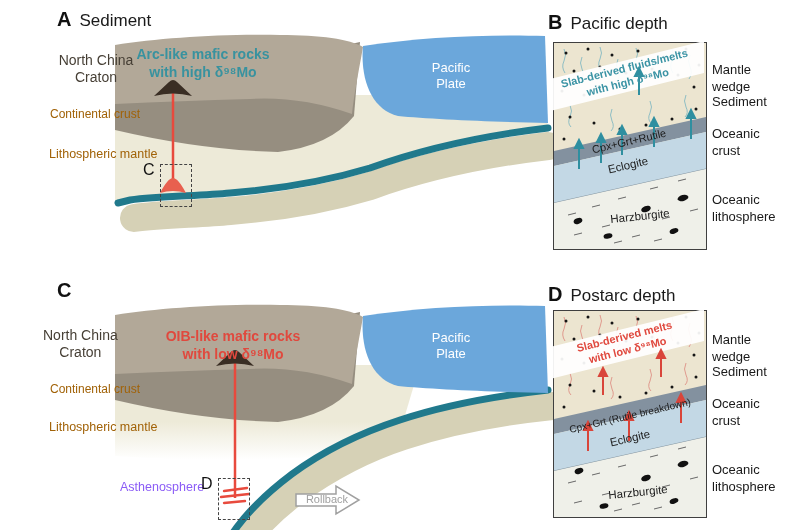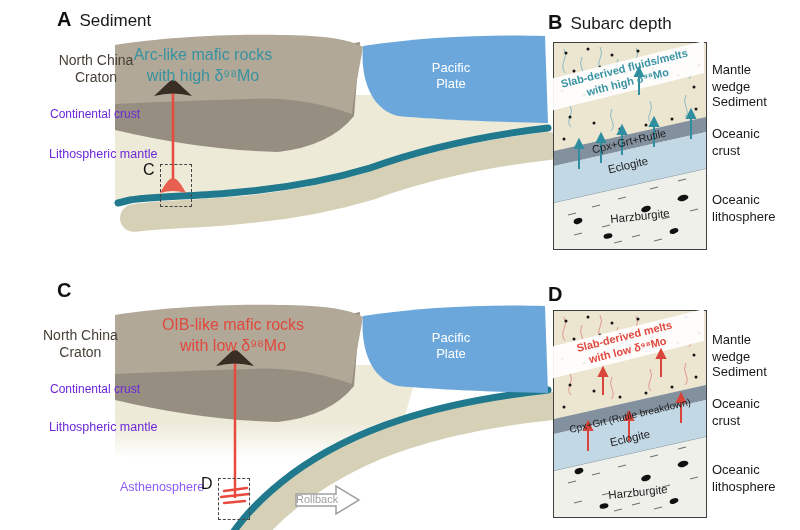--- a/index.html
+++ b/index.html
@@ -4,34 +4,34 @@
 <style>
   html,body{margin:0;padding:0;background:#fff;}
   #fig{position:relative;width:800px;height:530px;background:#fff;overflow:hidden;
        font-family:"Liberation Sans",sans-serif;color:#111;}
   .abs{position:absolute;}
   .pre{white-space:pre-line;}
   .ctr{text-align:center;}
   .ptitle{position:absolute;display:flex;align-items:baseline;gap:8px;}
   .ptitle .letter{font-size:20px;font-weight:bold;color:#111;}
   .ptitle .word{font-size:17px;color:#1a1a1a;}
-  .lbl{position:absolute;color:#6d28d9;font-size:12px;line-height:1.18;}
+  .lbl{position:absolute;color:#a16207;font-size:12px;line-height:1.18;}
   .craton-lbl{font-size:14px;color:#463f35;}
   .plate-lbl{color:#fff;font-size:13px;line-height:1.25;}
-  .annot{font-size:16px;line-height:1.3;font-weight:normal;}
+  .annot{font-size:14px;line-height:1.3;font-weight:bold;}
   .annot.teal{color:#38929f;}
   .annot.red{color:#e0493e;}
   .boxletter{position:absolute;font-size:16px;color:#111;}
   .insetbox{position:absolute;border:1.5px dashed #444;}
   .detailbox{position:absolute;width:152px;height:206px;border:1.5px solid #3f3f3f;background:#ece5d0;}
   .legend{position:absolute;left:712px;font-size:13px;line-height:1.3;color:#1a1a1a;width:80px;}
   .rot{transform-origin:center center;}
   .bandtxt{position:absolute;width:150px;text-align:center;font-size:11px;line-height:1.3;font-weight:bold;}
   .layertxt{position:absolute;width:150px;text-align:center;color:#1c1c1c;}
-  .rollback-lbl{position:absolute;color:#a0a0a0;font-size:11px;text-align:left;width:62px;}
+  .rollback-lbl{position:absolute;color:#a0a0a0;font-size:11px;text-align:center;width:62px;}
   svg{position:absolute;overflow:visible;}
 </style>
 </head>
 <body>
 
 <div id="fig">
 
   <svg class="abs" style="left:0;top:0" width="560" height="270" viewBox="0 0 560 270">
 
     <path fill="#edead8" d="M115,95 L545,95 L548,130 C480,138 420,152 370,170 C330,182 280,191 230,195 C200,198 160,198 130,202 L118,205 L115,205 Z"></path>
@@ -257,43 +257,44 @@
       </g>
     </svg>
   </div>
 
   <div class="ptitle" style="left:57px;top:8px">
     <span class="letter">A</span>
     <span class="word">Sediment</span>
   </div>
   <div class="ptitle" style="left:548px;top:11px">
     <span class="letter">B</span>
-    <span class="word">Subarc depth</span>
+    <span class="word">Pacific depth</span>
   </div>
   <div class="ptitle" style="left:57px;top:279px">
     <span class="letter">C</span>
   </div>
   <div class="ptitle" style="left:548px;top:283px">
     <span class="letter">D</span>
+    <span class="word">Postarc depth</span>
   </div>
 
   <div class="lbl craton-lbl ctr pre" style="left:43px;top:52px;width:106px">North China
 Craton</div>
   <div class="lbl annot teal ctr pre abs" style="left:128px;top:45px;width:150px">Arc-like mafic rocks
 with high δ⁹⁸Mo</div>
   <div class="lbl" style="left:50px;top:107px">Continental crust</div>
   <div class="lbl" style="left:49px;top:147px;font-size:12.5px">Lithospheric mantle</div>
   <div class="lbl plate-lbl ctr pre" style="left:411px;top:60px;width:80px">Pacific
 Plate</div>
   <div class="insetbox" style="left:160px;top:164px;width:30px;height:41px"></div>
   <div class="boxletter" style="left:143px;top:161px">C</div>
 
   <div class="lbl craton-lbl ctr pre" style="left:43px;top:327px">North China
 Craton</div>
-  <div class="lbl annot red ctr pre abs" style="left:158px;top:315px;width:150px">OIB-like mafic rocks
+  <div class="lbl annot red ctr pre abs" style="left:158px;top:327px;width:150px">OIB-like mafic rocks
 with low δ⁹⁸Mo</div>
   <div class="lbl" style="left:50px;top:382px">Continental crust</div>
   <div class="lbl" style="left:49px;top:420px;font-size:12.5px">Lithospheric mantle</div>
   <div class="lbl" style="left:120px;top:480px;font-size:12.5px;color:#8b5cf6">Asthenosphere</div>
   <div class="lbl plate-lbl ctr pre" style="left:411px;top:330px;width:80px">Pacific
 Plate</div>
   <div class="insetbox" style="left:218px;top:478px;width:30px;height:40px"></div>
   <div class="boxletter" style="left:201px;top:475px">D</div>
   <div class="rollback-lbl" style="left:296px;top:493px">Rollback</div>
 

